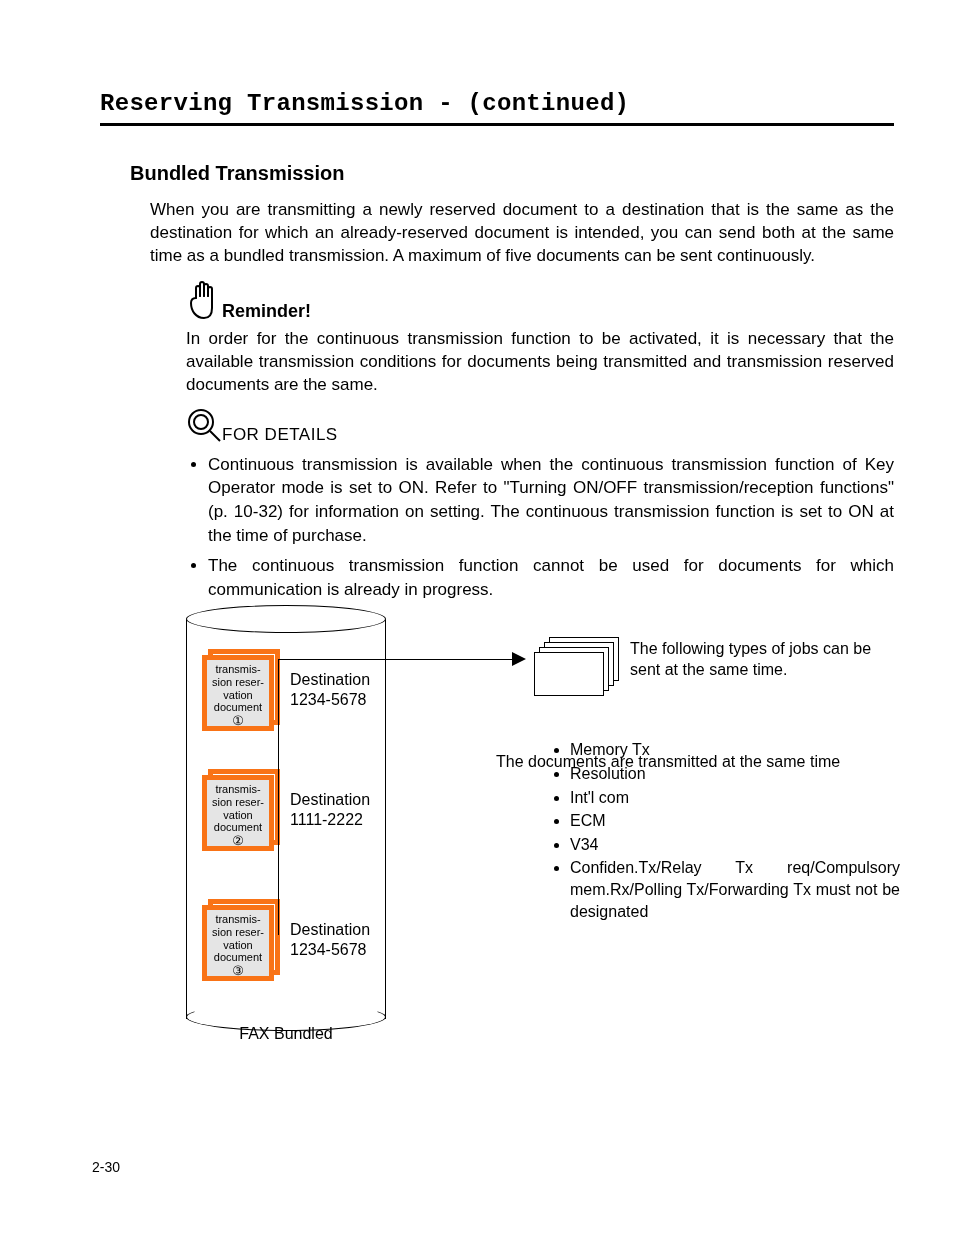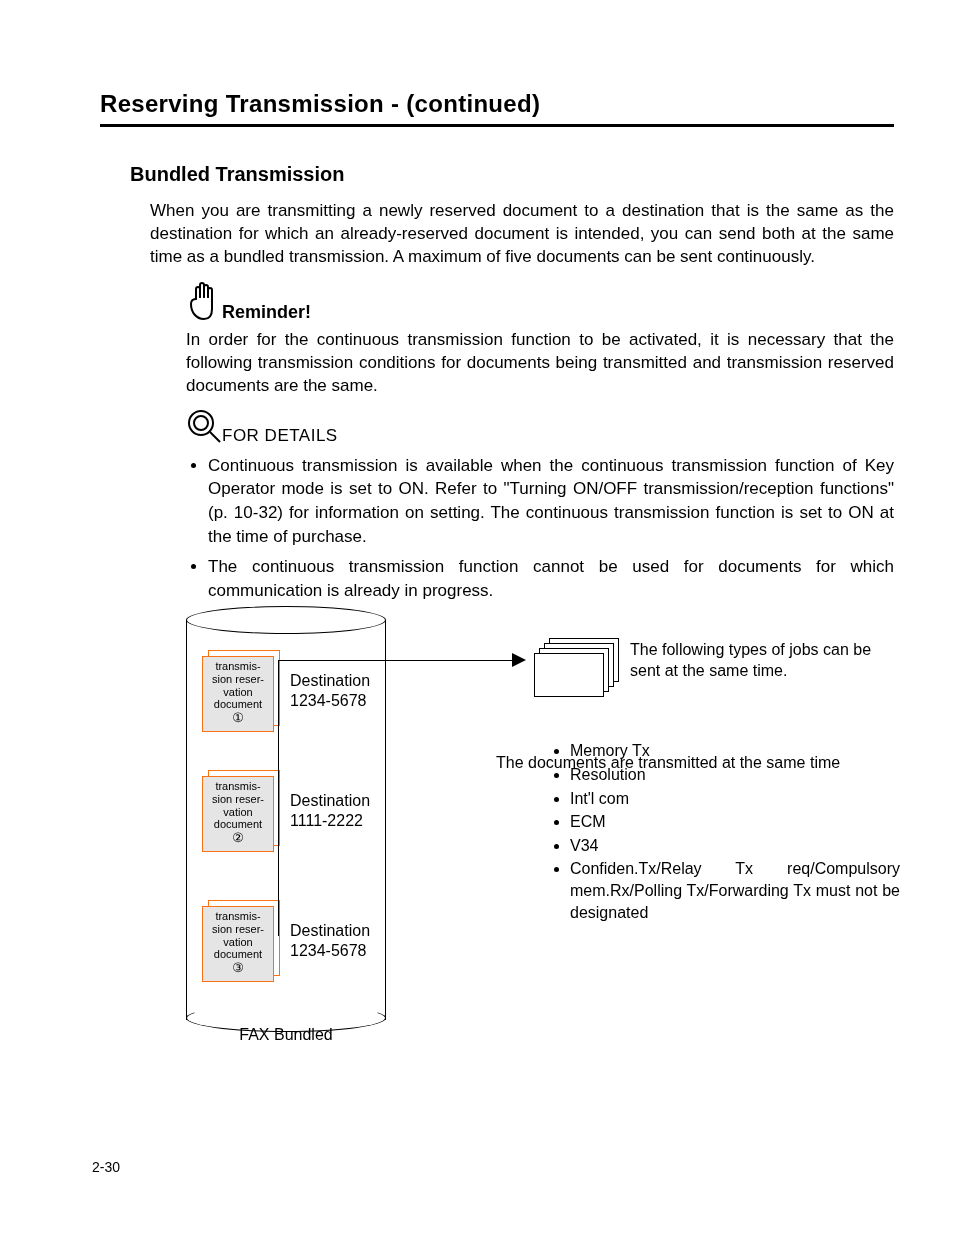--- a/index.html
+++ b/index.html
@@ -8,21 +8,21 @@
     height: 1235px;
     background: #fff;
     font-family: Arial, Helvetica, sans-serif;
     color: #000;
     position: relative;
   }
   .page {
     padding: 90px 60px 0 100px;
   }
   .running-head {
-    font-family: Liberation Sans, sans-serif;
+    font-family: Liberation Mono, monospace;
     font-stretch: condensed;
     font-weight: bold;
     font-size: 24px;
     letter-spacing: 0.3px;
     padding-bottom: 6px;
     border-bottom: 3px solid #000;
     margin-bottom: 36px;
   }
   .body-col { margin-left: 30px; }
   h2.section-title {
@@ -103,21 +103,21 @@
   .doc-pair.d1 { top: 30px; }
   .doc-pair.d2 { top: 150px; }
   .doc-pair.d3 { top: 280px; }
   .doc-stack {
     position: relative;
     width: 78px; height: 82px;
   }
   .doc-stack .sheet {
     position: absolute;
     width: 72px; height: 76px;
-    border: 1px solid #f97316;
+    border: 5px solid #f97316;
     background: #fff;
   }
   .doc-stack .sheet.back { left: 6px; top: 0; }
   .doc-stack .sheet.front {
     left: 0; top: 6px;
     background: #e5e5e5;
     font-size: 11px;
     line-height: 1.15;
     text-align: center;
     padding: 3px 1px 0;
@@ -215,21 +215,21 @@
           <g fill="none" stroke="#000" stroke-width="2" stroke-linecap="round" stroke-linejoin="round">
             <path d="M10 20 V10 a2 2 0 0 1 4 0 V18"></path>
             <path d="M14 18 V6  a2 2 0 0 1 4 0 V18"></path>
             <path d="M18 18 V8  a2 2 0 0 1 4 0 V18"></path>
             <path d="M22 18 V11 a2 2 0 0 1 4 0 V22"></path>
             <path d="M10 20 c-3 0 -5 2 -5 5 c0 8 5 15 13 15 c6 0 8 -4 8 -10 V22"></path>
           </g>
         </svg>
         <span class="label">Reminder!</span>
       </div>
-      <p class="note-body">In order for the continuous transmission function to be activated, it is necessary that the following transmission conditions for documents being transmitted and transmission reserved documents are the same.</p>
+      <p class="note-body">In order for the continuous transmission function to be activated, it is necessary that the available transmission conditions for documents being transmitted and transmission reserved documents are the same.</p>
     </div>
 
     <div class="note-block">
       <div class="note-head details-head">
         <svg class="icon" width="36" height="38" viewBox="0 0 36 38">
           <g fill="none" stroke="#000" stroke-width="2">
             <circle cx="15" cy="15" r="12"></circle>
             <circle cx="15" cy="15" r="7"></circle>
             <line x1="24" y1="24" x2="34" y2="34"></line>
           </g>

